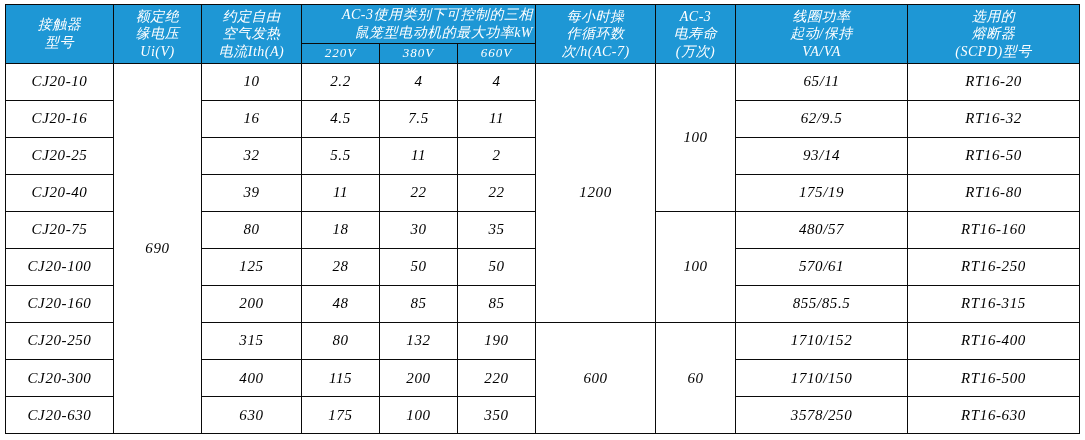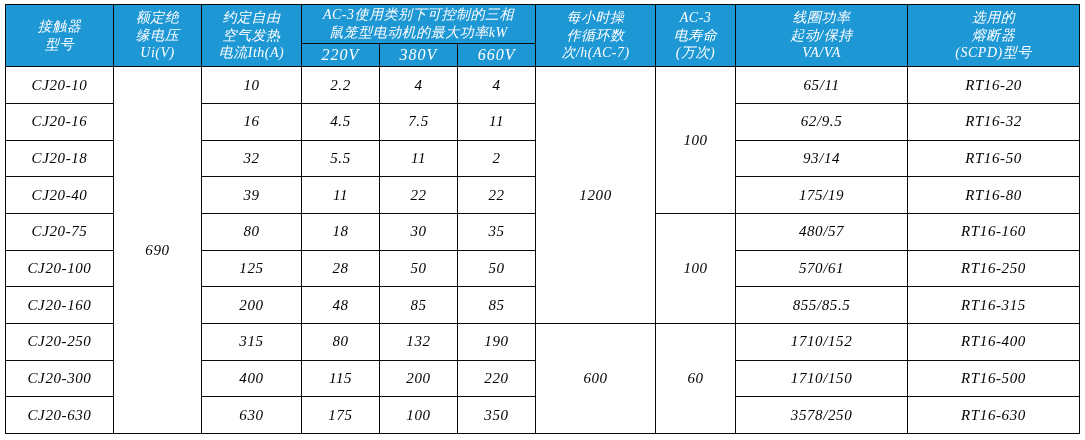--- a/index.html
+++ b/index.html
@@ -44,23 +44,24 @@
   }
   thead th .sub {
     display: block;
     font-size: 14px;
     letter-spacing: 0.5px;
   }
   thead th.ac3group {
     font-size: 15px;
     line-height: 1.3;
     letter-spacing: 0.4px;
+    text-align: right;
   }
   thead th.volt {
-    font-size: 16px;
+    font-size: 13px;
     letter-spacing: 0.8px;
   }
   td.model {
     text-align: center;
     font-size: 15px;
     letter-spacing: 0.4px;
   }
   td.num {
     font-size: 15px;
   }
@@ -156,21 +157,21 @@
       <tr>
         <td class="model">CJ20-16</td>
         <td class="num">16</td>
         <td class="num">4.5</td>
         <td class="num">7.5</td>
         <td class="num">11</td>
         <td class="num">62/9.5</td>
         <td class="num">RT16-32</td>
       </tr>
       <tr>
-        <td class="model">CJ20-18</td>
+        <td class="model">CJ20-25</td>
         <td class="num">32</td>
         <td class="num">5.5</td>
         <td class="num">11</td>
         <td class="num">2</td>
         <td class="num">93/14</td>
         <td class="num">RT16-50</td>
       </tr>
       <tr>
         <td class="model">CJ20-40</td>
         <td class="num">39</td>

